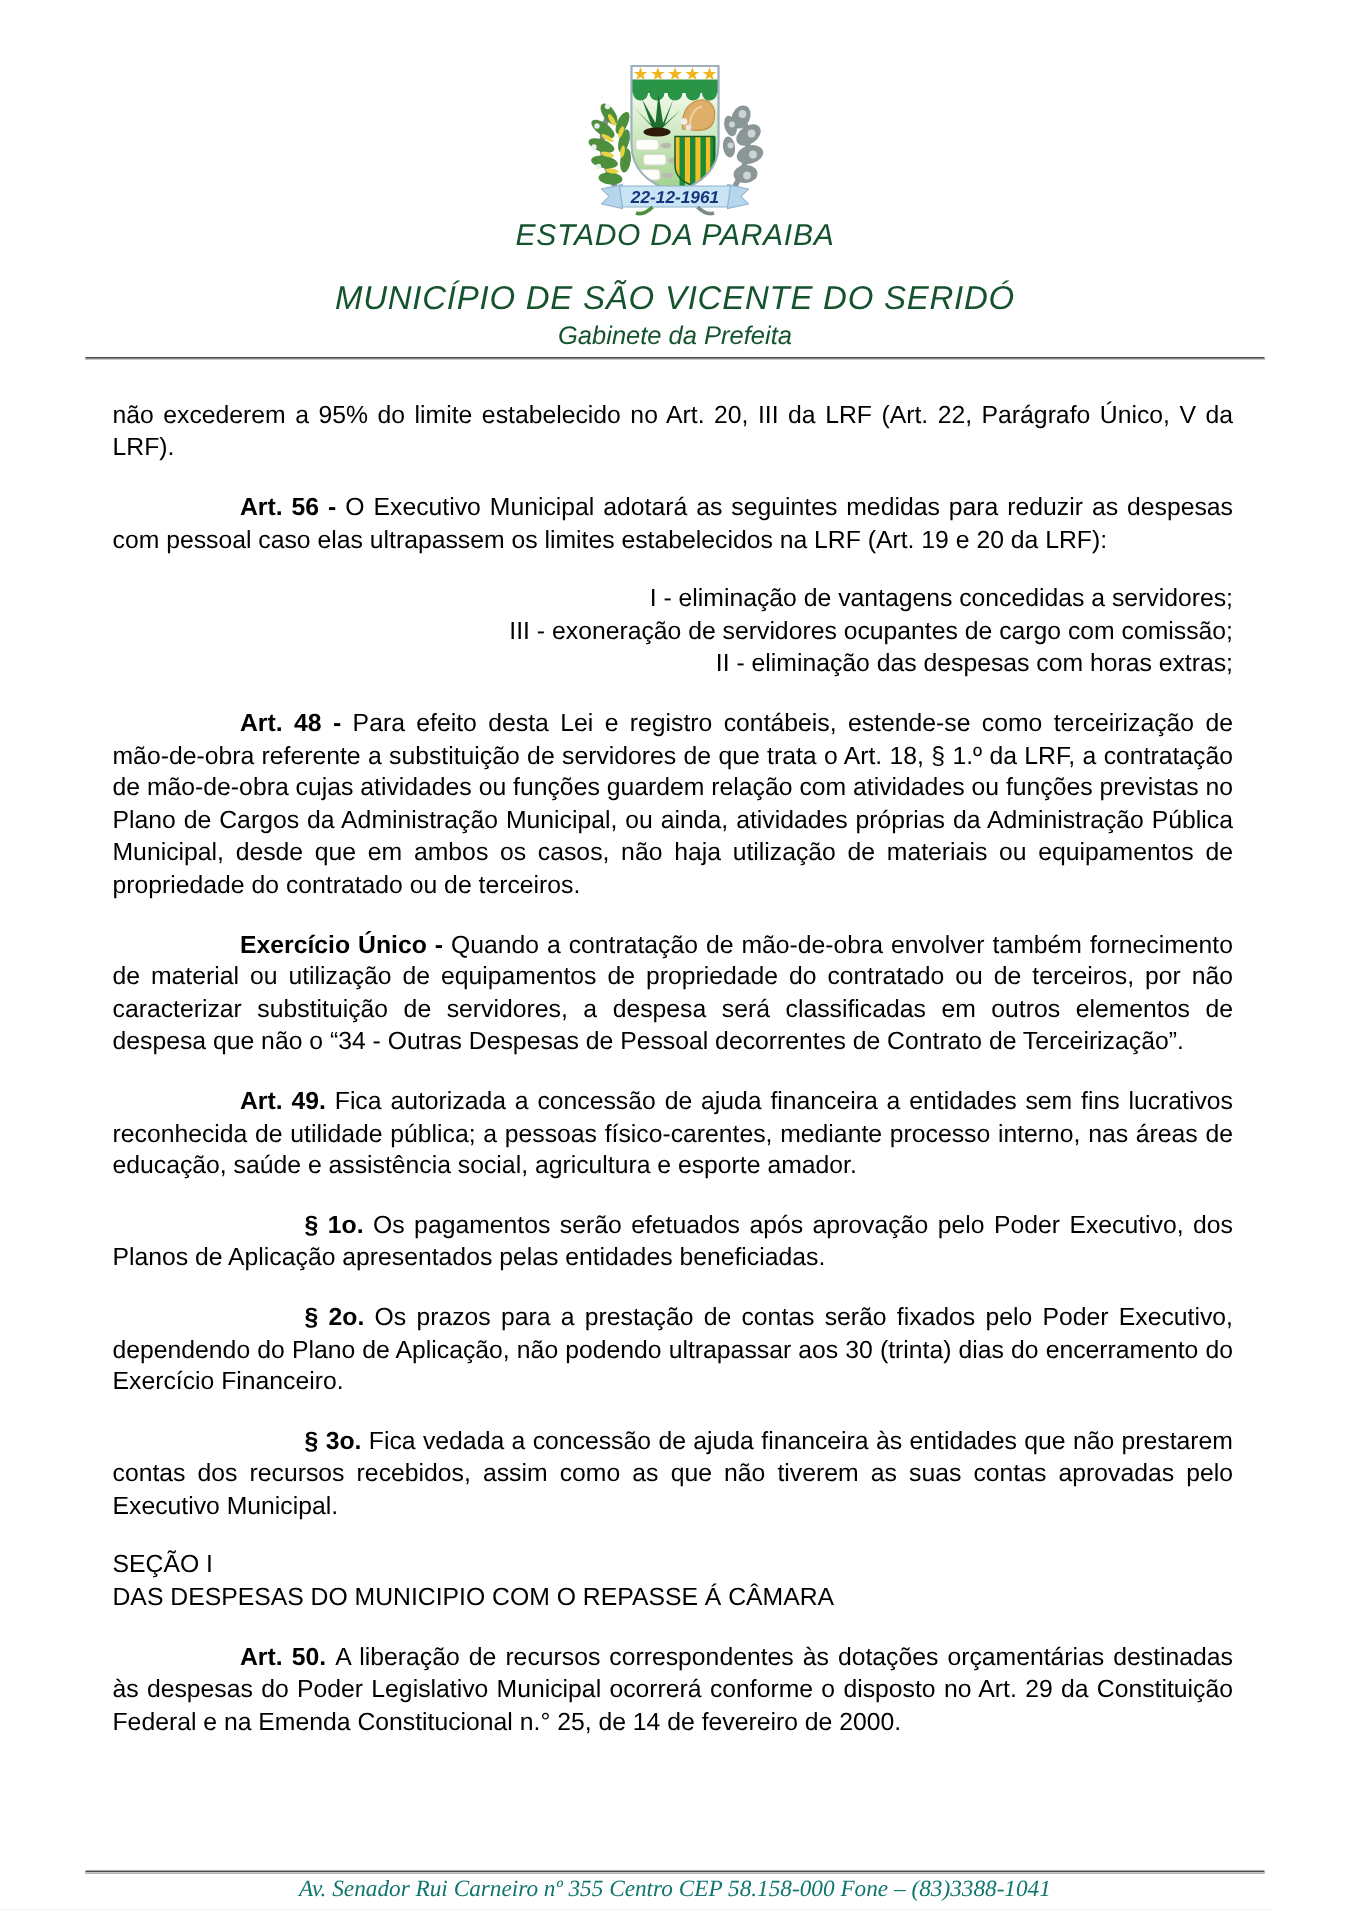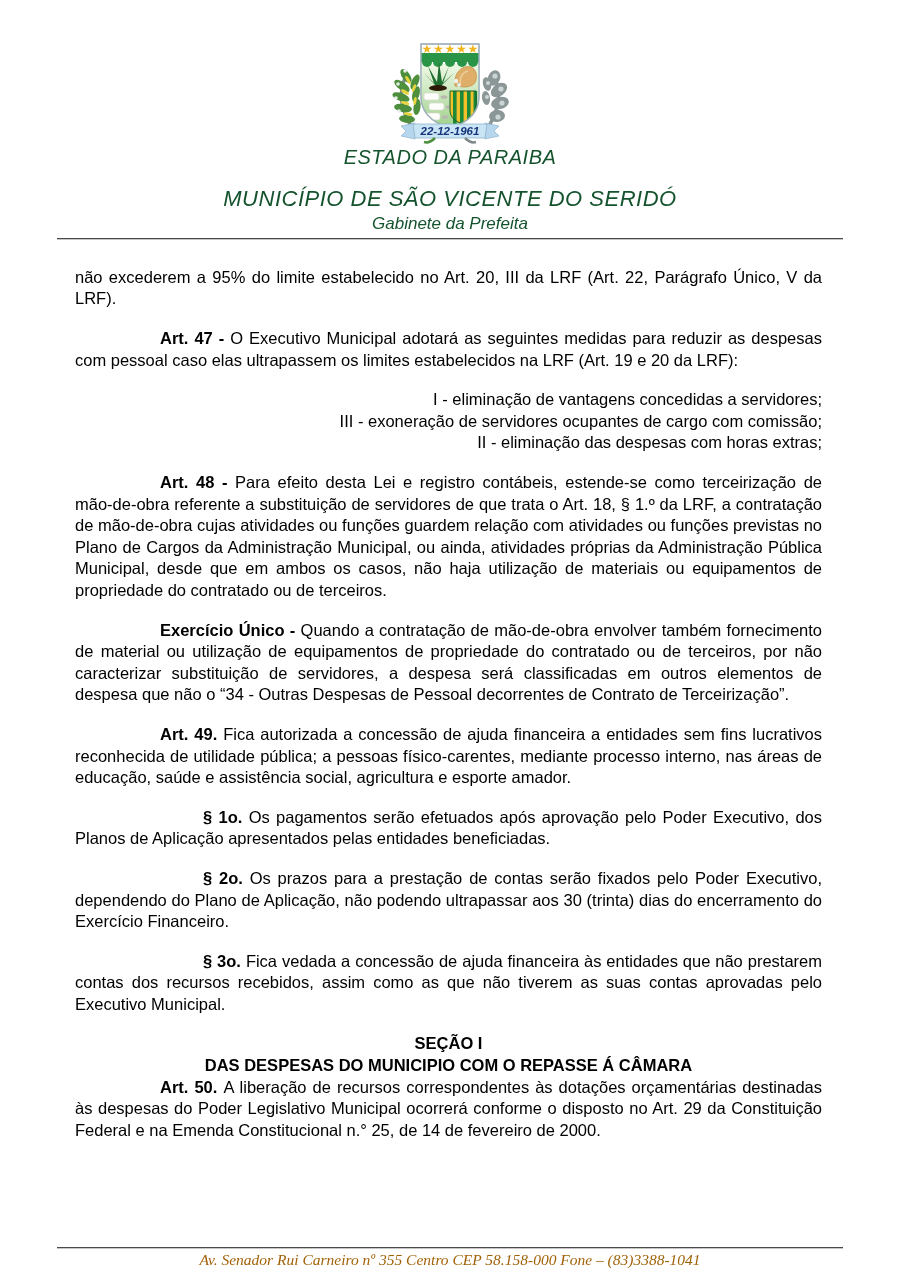--- a/index.html
+++ b/index.html
@@ -36,32 +36,32 @@
     font-size: 16.5px;
     line-height: 21.6px;
     text-align: justify;
   }
   .para { margin-bottom: 18px; text-indent: 85px; }
   .para.no-indent { text-indent: 0; }
   .para.sub-indent { text-indent: 128px; }
   .para b { font-weight: bold; }
   .list-block { margin-bottom: 18px; padding-left: 85px; text-align: right; }
   .section-heading {
-    text-align: center;
-    font-weight: bold;
+    font-weight: normal;
+    margin-bottom: 18px;
     text-indent: 0;
   }
 
   
   .footer { position: absolute; left: 0; right: 0; bottom: 0; height: 26px; }
   .footer .rule { margin-top: 0; height: 2px; }
   .footer-address {
     font-family: "Liberation Serif", serif;
     font-style: italic;
-    color: #a16207;
+    color: #0f766e;
     font-size: 15.5px;
     text-align: center;
     margin-top: 2px;
   }
 </style>
 </head>
 <body>
 
 <div class="page">
 
@@ -198,21 +198,21 @@
     <div class="rule"></div>
   </div>
 
   <div class="doc-body">
 
     <p class="para no-indent">
       <span>não excederem a 95% do limite estabelecido no Art. 20, III da LRF (Art. 22, Parágrafo Único, V da LRF).</span>
     </p>
 
     <p class="para">
-      <b>Art. 47 - </b><span>O Executivo Municipal adotará as seguintes medidas para reduzir as despesas com pessoal caso elas ultrapassem os limites estabelecidos na LRF (Art. 19 e 20 da LRF):</span>
+      <b>Art. 56 - </b><span>O Executivo Municipal adotará as seguintes medidas para reduzir as despesas com pessoal caso elas ultrapassem os limites estabelecidos na LRF (Art. 19 e 20 da LRF):</span>
     </p>
 
     <div class="list-block">
       <div>I - eliminação de vantagens concedidas a servidores;</div>
       <div>III - exoneração de servidores ocupantes de cargo com comissão;</div>
       <div>II - eliminação das despesas com horas extras;</div>
     </div>
 
     <p class="para">
       <b>Art. 48 - </b><span>Para efeito desta Lei e registro contábeis, estende-se como terceirização de mão-de-obra referente a substituição de servidores de que trata o Art. 18, § 1.º da LRF, a contratação de mão-de-obra cujas atividades ou funções guardem relação com atividades ou funções previstas no Plano de Cargos da Administração Municipal, ou ainda, atividades próprias da Administração Pública Municipal, desde que em ambos os casos, não haja utilização de materiais ou equipamentos de propriedade do contratado ou de terceiros.</span>

